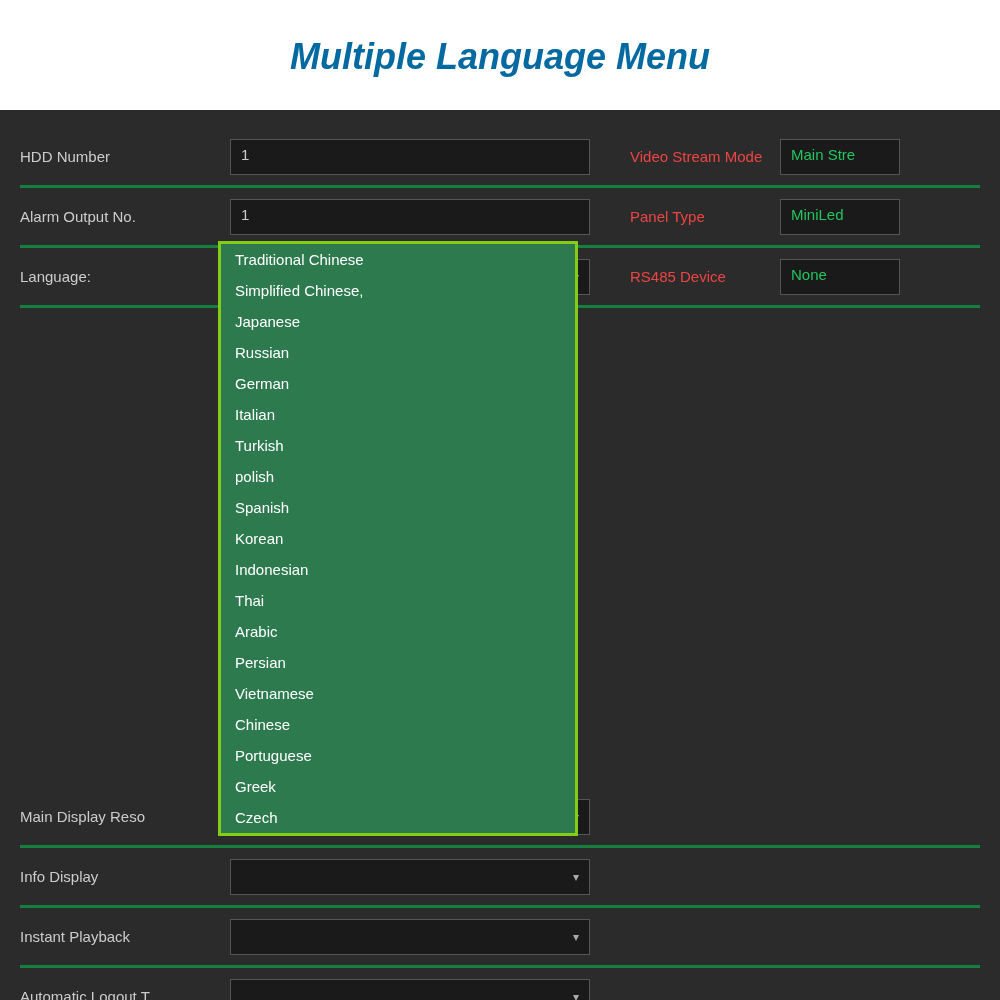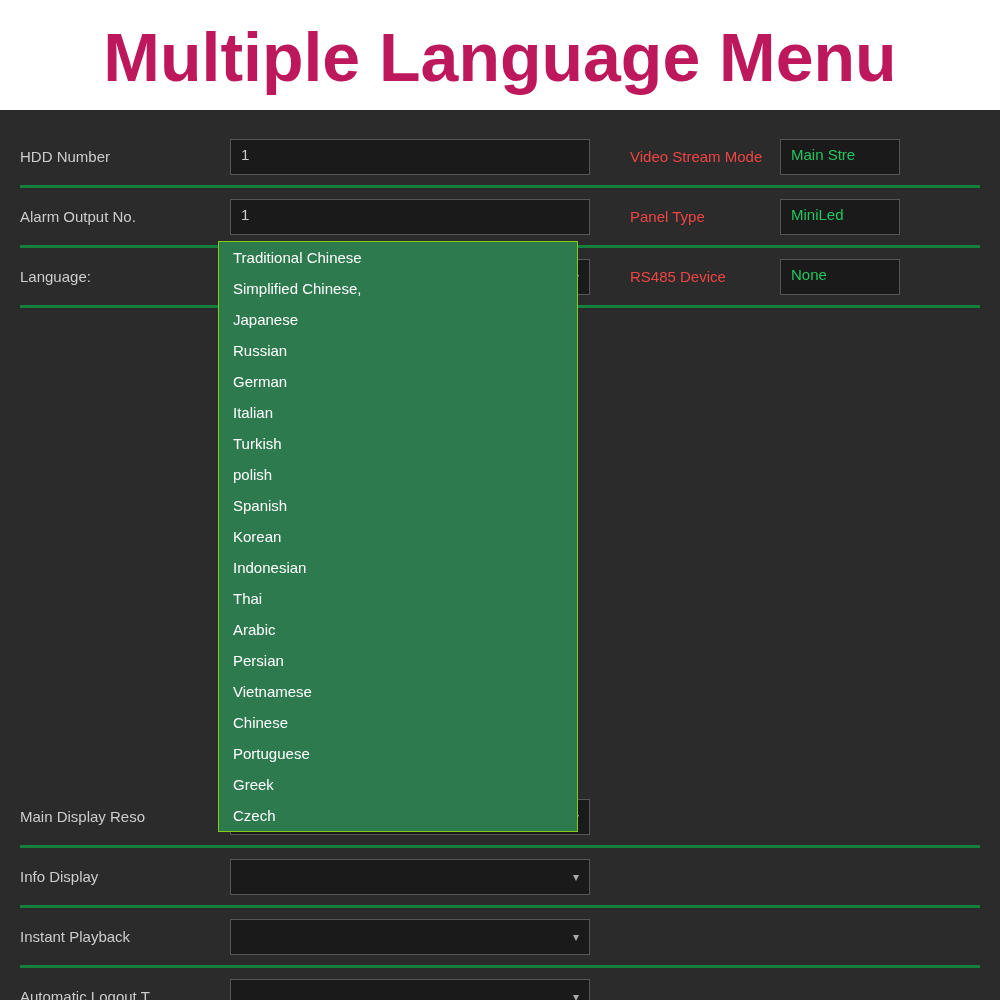--- a/index.html
+++ b/index.html
@@ -15,23 +15,24 @@
       background: #ffffff;
       text-align: center;
       padding: 18px 0 14px;
       height: 110px;
       display: flex;
       align-items: center;
       justify-content: center;
     }
 
     .header-title {
-      font-size: 68px;
+      font-size: 36px;
       font-weight: bold;
-      color: #be185d;
+      color: #0369a1;
+      font-style: italic;
     }
 
     .content {
       background: #2b2b2b;
       padding: 18px 20px;
       position: relative;
     }
 
     .row {
       display: flex;
@@ -102,21 +103,21 @@
     }
 
     
     .dropdown-overlay {
       position: absolute;
       top: 131px; 
       left: 218px;
       width: 360px;
       background: #2d7a4f;
       z-index: 100;
-      border: 1px solid #84cc16;
+      border: 3px solid #84cc16;
     }
 
     .dropdown-item {
       color: #ffffff;
       font-size: 15px;
       padding: 7px 14px;
       cursor: pointer;
     }
 
     .two-col {

